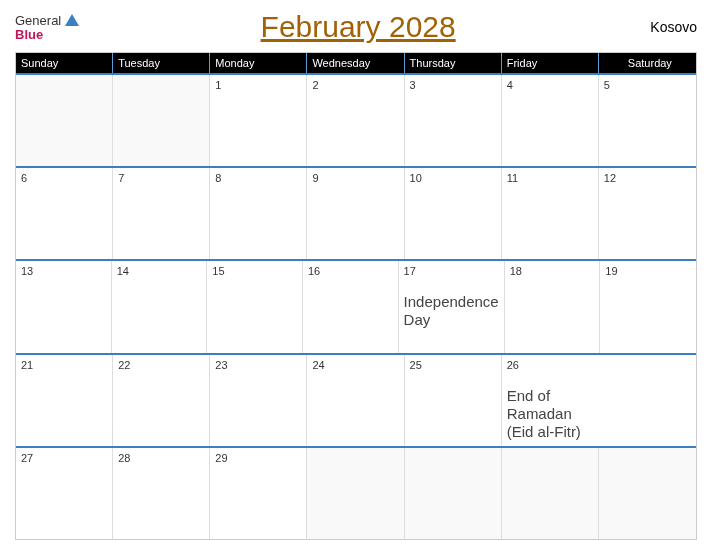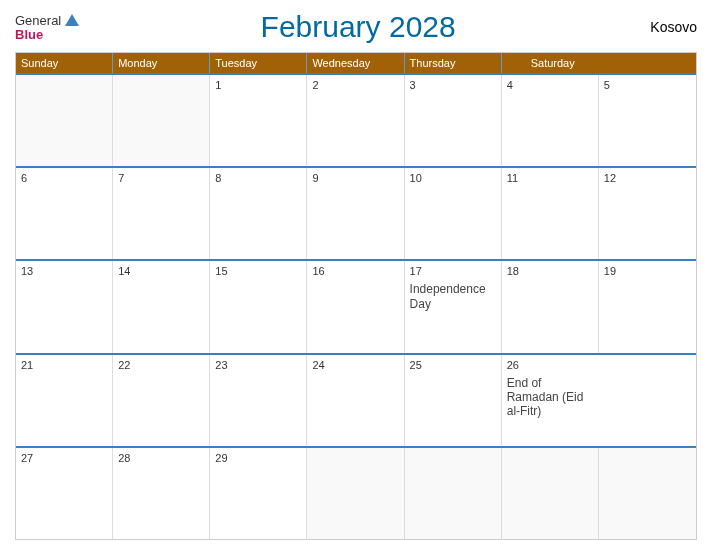--- a/index.html
+++ b/index.html
@@ -48,40 +48,41 @@
       height: 0;
       border-left: 7px solid transparent;
       border-right: 7px solid transparent;
       border-bottom: 12px solid #3a7fc1;
       margin-left: 2px;
       margin-bottom: 2px;
     }
     .title {
       font-size: 30px;
       font-weight: normal;
-      color: #0369a1;
+      color: #a16207;
       text-align: center;
       flex: 1;
+      text-decoration: underline;
     }
     .country {
       font-size: 14px;
       color: #000000;
       min-width: 60px;
       text-align: right;
     }
     .calendar {
       flex: 1;
       display: flex;
       flex-direction: column;
       border: 1px solid #ccc;
     }
     .cal-header-row {
       display: grid;
       grid-template-columns: repeat(7, 1fr);
-      background: #a16207;
+      background: #000000;
     }
     .cal-header-cell {
       color: #fff;
       font-size: 11px;
       padding: 4px 5px;
       text-align: left;
       border-right: 1px solid #5a9fd4;
     }
     .cal-header-cell:last-child {
       border-right: none;
@@ -114,24 +115,24 @@
     .cal-cell.empty {
       background: #f9f9f9;
     }
     .day-num {
       font-size: 11px;
       color: #333;
       font-weight: normal;
       margin-bottom: 2px;
     }
     .event-label {
-      font-size: 12px;
+      font-size: 15px;
       color: #444;
       line-height: 1.2;
-      margin-top: 3px;
+      margin-top: 14px;
     }
   </style>
 </head>
 <body>
 
 <div class="page">
   <div class="header">
     <div class="logo">
       <div class="logo-row">
         <span class="logo-general">General</span>
@@ -139,24 +140,25 @@
       </div>
       <span class="logo-blue">Blue</span>
     </div>
     <div class="title">February 2028</div>
     <div class="country">Kosovo</div>
   </div>
 
   <div class="calendar">
     <div class="cal-header-row">
     <div class="cal-header-cell">Sunday</div>
+        <div class="cal-header-cell">Tuesday</div>
         <div class="cal-header-cell">Monday</div>
-        <div class="cal-header-cell">Tuesday</div>
         <div class="cal-header-cell">Wednesday</div>
         <div class="cal-header-cell">Thursday</div>
+        <div class="cal-header-cell">Friday</div>
         <div class="cal-header-cell">Saturday</div>
       </div>
     <div class="cal-body">
     <div class="cal-week">
           <div class="cal-cell empty"></div>
           <div class="cal-cell empty"></div>
           <div class="cal-cell">
             <span class="day-num">1</span>
           </div>
           <div class="cal-cell">

